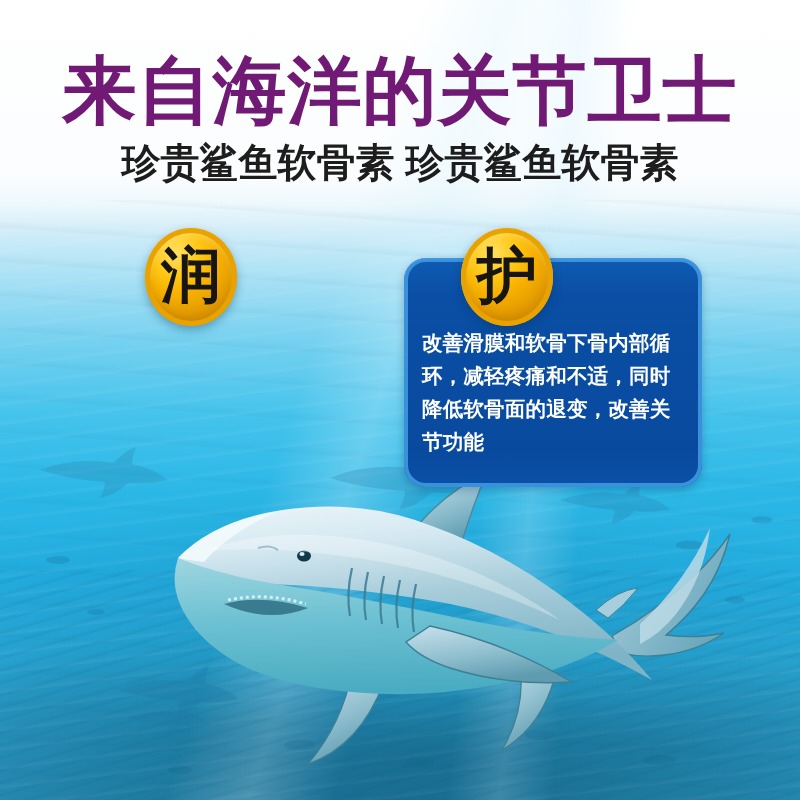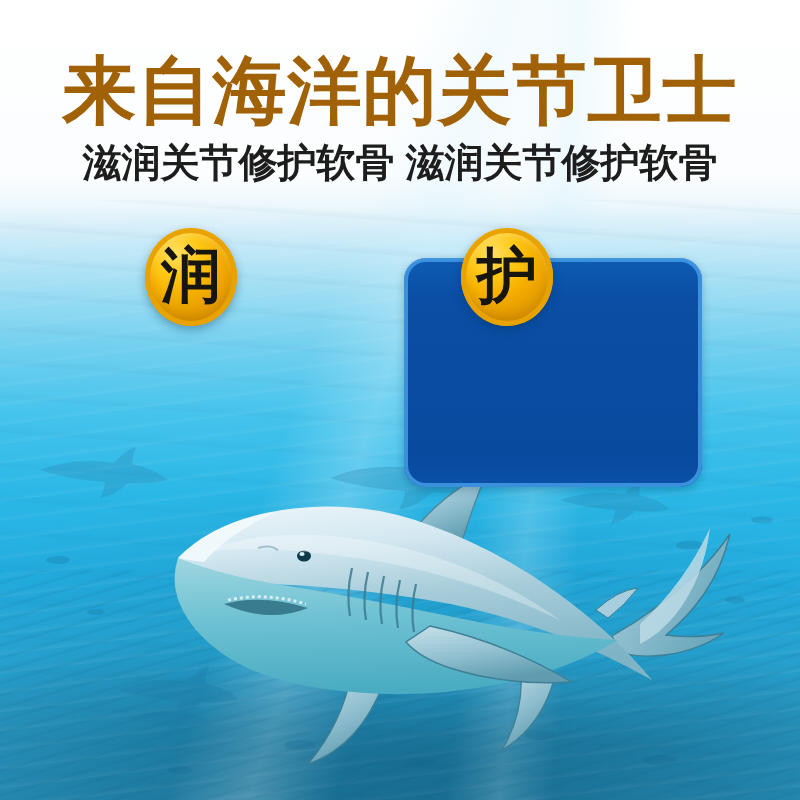--- a/index.html
+++ b/index.html
@@ -91,21 +91,21 @@
     text-align: center;
     z-index: 6;
   }
   .headline {
     margin: 0;
     padding-top: 48px;
     font-size: 74px;
     line-height: 86px;
     font-weight: 700;
     letter-spacing: 1px;
-    color: #a16207;
+    color: #701a75;
     white-space: nowrap;
   }
   .subheadline {
     margin: 0;
     padding-top: 6px;
     font-size: 39px;
     line-height: 46px;
     font-weight: 700;
     letter-spacing: 0px;
     color: #1d1d1d;
@@ -314,28 +314,29 @@
       <path d="M416 584 q-6 26 -2 48"></path>
     </g>
 
     <path d="M430 626 q74 16 142 56 q-66 4 -122 -14 q-30 -10 -44 -26z" fill="url(#finGrad)" stroke="#3e7f95" stroke-width="1.4"></path>
 
     <path d="M200 552 q80 -30 186 -8 q96 20 174 76 q-92 -44 -190 -60 q-102 -16 -170 -8z" fill="#ffffff" opacity="0.30"></path>
   </svg>
 
   <div class="header">
     <h1 class="headline">来自海洋的关节卫士</h1>
-    <h2 class="subheadline">滋润关节修护软骨 滋润关节修护软骨</h2>
+    <h2 class="subheadline">珍贵鲨鱼软骨素 珍贵鲨鱼软骨素</h2>
   </div>
 
   <div class="cards">
 
 
     <div class="card right">
       <div class="card-notch"></div>
+      <p class="card-text">改善滑膜和软骨下骨内部循环，减轻疼痛和不适，同时降低软骨面的退变，改善关节功能</p>
     </div>
   </div>
 
   <div class="badge left">
     <span class="badge-char">润</span>
   </div>
   <div class="badge right">
     <span class="badge-char">护</span>
   </div>
 

